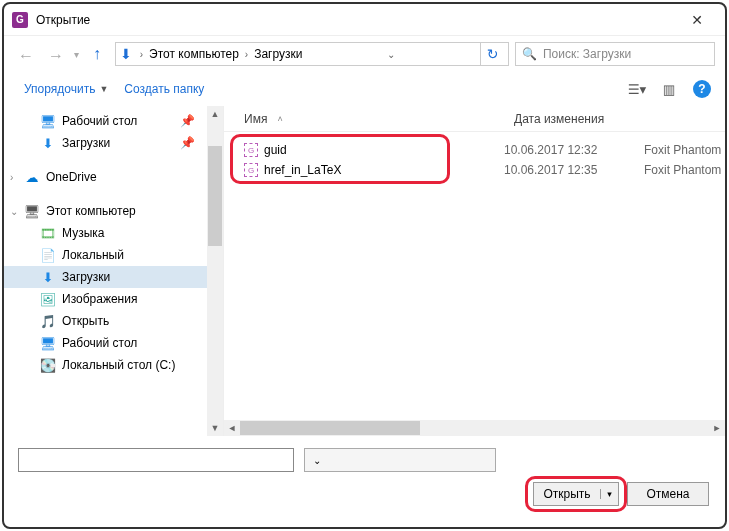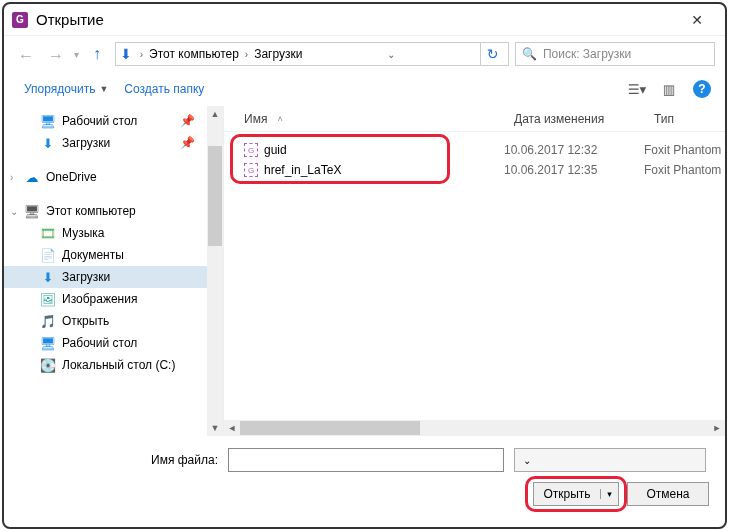--- a/index.html
+++ b/index.html
@@ -1,20 +1,20 @@
 <!DOCTYPE html>
 <html><head>
 <meta charset="utf-8">
 <style>
 * { box-sizing: border-box; margin: 0; padding: 0; font-family: "Segoe UI", Tahoma, sans-serif; }
 body { background: #fff; width: 729px; height: 531px; overflow: hidden; }
 .outer { border: 2px solid #333; border-radius: 8px; width: 725px; height: 527px; margin: 2px; background: #fff; position: relative; }
 .titlebar { height: 32px; display: flex; align-items: center; padding: 0 8px; border-bottom: 1px solid #eee; }
 .app-icon { width: 16px; height: 16px; background: #8c2d8e; border-radius: 2px; margin-right: 8px; display: flex; align-items: center; justify-content: center; color: #fff; font-size: 10px; font-weight: bold; }
-.title { font-size: 15px; flex: 1; }
+.title { font-size: 12px; flex: 1; }
 .close-btn { width: 40px; height: 28px; display: flex; align-items: center; justify-content: center; font-size: 14px; color: #333; cursor: pointer; }
 .navbar { height: 36px; display: flex; align-items: center; padding: 0 10px; gap: 6px; }
 .nav-arrow { width: 24px; height: 24px; display: flex; align-items: center; justify-content: center; color: #aaa; font-size: 16px; }
 .nav-arrow.enabled { color: #1e6fd6; }
 .nav-down { color: #aaa; font-size: 10px; }
 .breadcrumb { flex: 1; border: 1px solid #ccc; height: 24px; display: flex; align-items: center; padding: 0 4px; font-size: 12px; gap: 2px; }
 .bc-icon { color: #1e6fd6; font-size: 14px; margin-right: 2px; }
 .bc-sep { color: #666; font-size: 10px; padding: 0 4px; }
 .bc-refresh { width: 24px; height: 24px; display: flex; align-items: center; justify-content: center; color: #1e6fd6; font-size: 14px; border-left: 1px solid #ccc; margin-left: auto; }
 .bc-dd { font-size: 10px; color: #666; padding: 0 4px; }
@@ -146,21 +146,21 @@
         <span class="sb-chev">⌄</span>
         <span class="sb-icon i-pc">🖥</span>
         <span>Этот компьютер</span>
       </div>
       <div class="sb-item">
         <span class="sb-icon i-video">🎞</span>
         <span>Музыка</span>
       </div>
       <div class="sb-item">
         <span class="sb-icon i-doc">📄</span>
-        <span>Документы</span>
+        <span>Локальный</span>
       </div>
       <div class="sb-item selected">
         <span class="sb-icon i-download">⬇</span>
         <span>Загрузки</span>
       </div>
       <div class="sb-item">
         <span class="sb-icon i-image">🖼</span>
         <span>Изображения</span>
       </div>
       <div class="sb-item">
@@ -182,21 +182,20 @@
       </div>
     </div>
 
     <div class="filearea">
       <div class="columns">
         <div class="col col-name">
           <span>Имя</span>
           <span class="col-arrow">˄</span>
         </div>
         <div class="col col-date">Дата изменения</div>
-        <div class="col col-type">Тип</div>
       </div>
       <div class="filelist">
         <div class="file-row">
           <div class="file-name-cell">
             <span class="file-icon">G</span>
             <span>guid</span>
           </div>
           <div class="file-date">10.06.2017 12:32</div>
           <div class="file-type">Foxit Phantom</div>
         </div>
@@ -215,21 +214,20 @@
         <div class="h-scroll-track">
             <div class="h-scroll-thumb"></div>
           </div>
         <div class="h-scroll-arrow">►</div>
       </div>
     </div>
   </div>
 
   <div class="bottom">
     <div class="row-filename">
-      <div class="fn-label">Имя файла:</div>
       <input class="fn-input" value="" style="">
       <div class="filter">
         <span style="font-size:10px">⌄</span>
       </div>
     </div>
     <div class="row-buttons">
       <div class="btn btn-open">
         <span class="btn-open-txt">Открыть</span>
         <span class="btn-open-dd">▾</span>
       </div>

